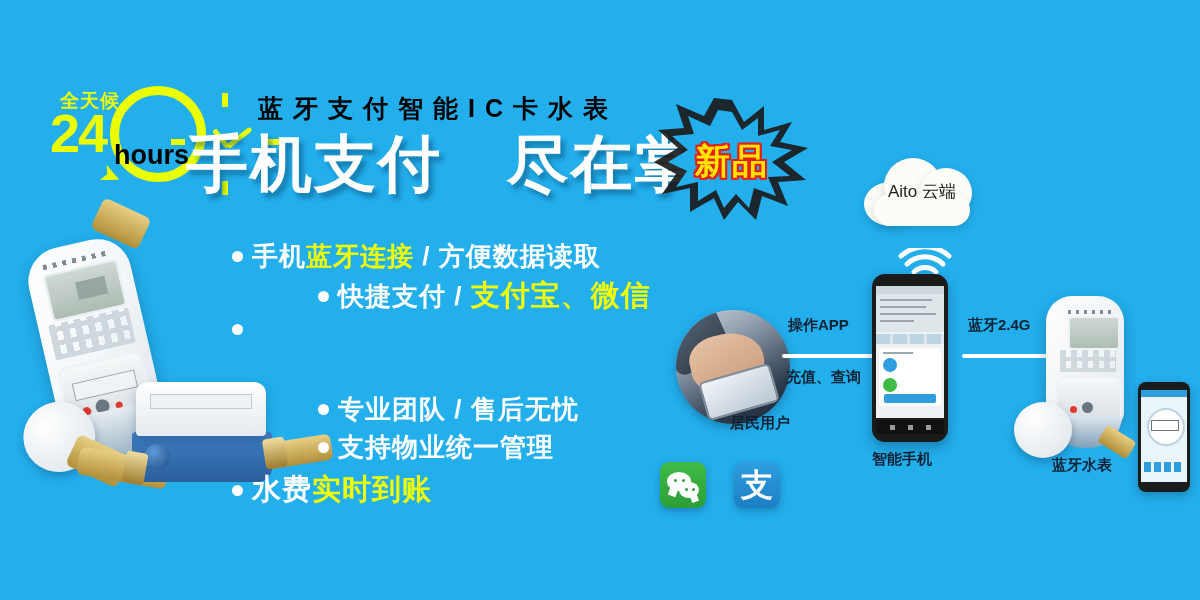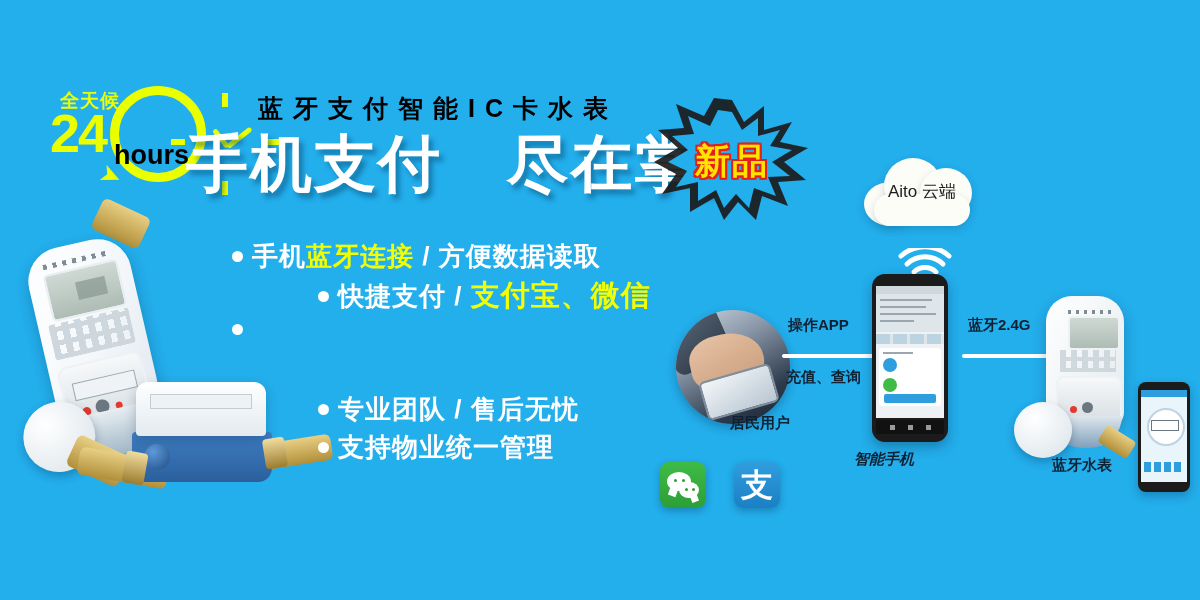--- a/index.html
+++ b/index.html
@@ -140,21 +140,21 @@
   }
   #userphoto .hand{position:absolute;left:14px;top:24px;width:74px;height:56px;border-radius:40% 50% 45% 40%;
     background:linear-gradient(160deg,#e7c3a6,#c79b79);transform:rotate(-12deg);}
   #userphoto .sleeve{position:absolute;left:-10px;top:4px;width:60px;height:54px;border-radius:10px;transform:rotate(-24deg);
     background:linear-gradient(160deg,#5c6b7c,#2b3542);}
   #userphoto .phone{position:absolute;left:26px;top:62px;width:70px;height:36px;border-radius:6px;transform:rotate(-16deg);
     background:linear-gradient(160deg,#f2f6f9,#b9c6d2);border:2px solid #7e8e9c;}
 
   .dlabel{position:absolute;color:#0f2233;font-weight:bold;font-size:15px;white-space:nowrap;}
   #label-user{left:676px;top:414px;width:114px;text-align:right;}
-  #label-phone{left:828px;top:450px;width:112px;text-align:center;font-style:italic;}
+  #label-phone{left:872px;top:450px;width:112px;}
   #label-bmeter{left:1012px;top:456px;width:140px;text-align:center;}
   #label-app{left:788px;top:316px;}
   #label-recharge{left:786px;top:368px;}
   #label-bt24g{left:968px;top:316px;}
   .hline{position:absolute;height:4px;background:#ffffff;border-radius:2px;}
   #line-mid{left:782px;top:354px;width:114px;}
   #line-right{left:962px;top:354px;width:86px;}
 
   
   .payicon{position:absolute;width:46px;height:46px;border-radius:9px;box-shadow:0 3px 7px rgba(0,40,70,.3);}
@@ -285,20 +285,23 @@
   </div>
   <div class="bullet b3">
     <span class="dot"></span>
   </div>
   <div class="bullet b4">
     <span class="dot"></span><span>专业团队 / 售后无忧</span>
   </div>
   <div class="bullet b6">
     <span class="dot"></span><span>支持物业统一管理</span>
   </div>
+  <div class="bullet b7">
+    <span class="dot"></span><span>水费</span><span class="hl">实时到账</span>
+  </div>
 
   <div id="cloud">
     <div class="c c1"></div>
       <div class="c c2"></div>
       <div class="c c3"></div>
       <div class="c c4"></div>
     <div class="label">Aito 云端</div>
   </div>
   <svg id="wifi" viewBox="0 0 54 40">
     <path d="M27 34 m-4 0 a4 4 0 1 0 8 0 a4 4 0 1 0 -8 0" fill="#ffffff"></path>

